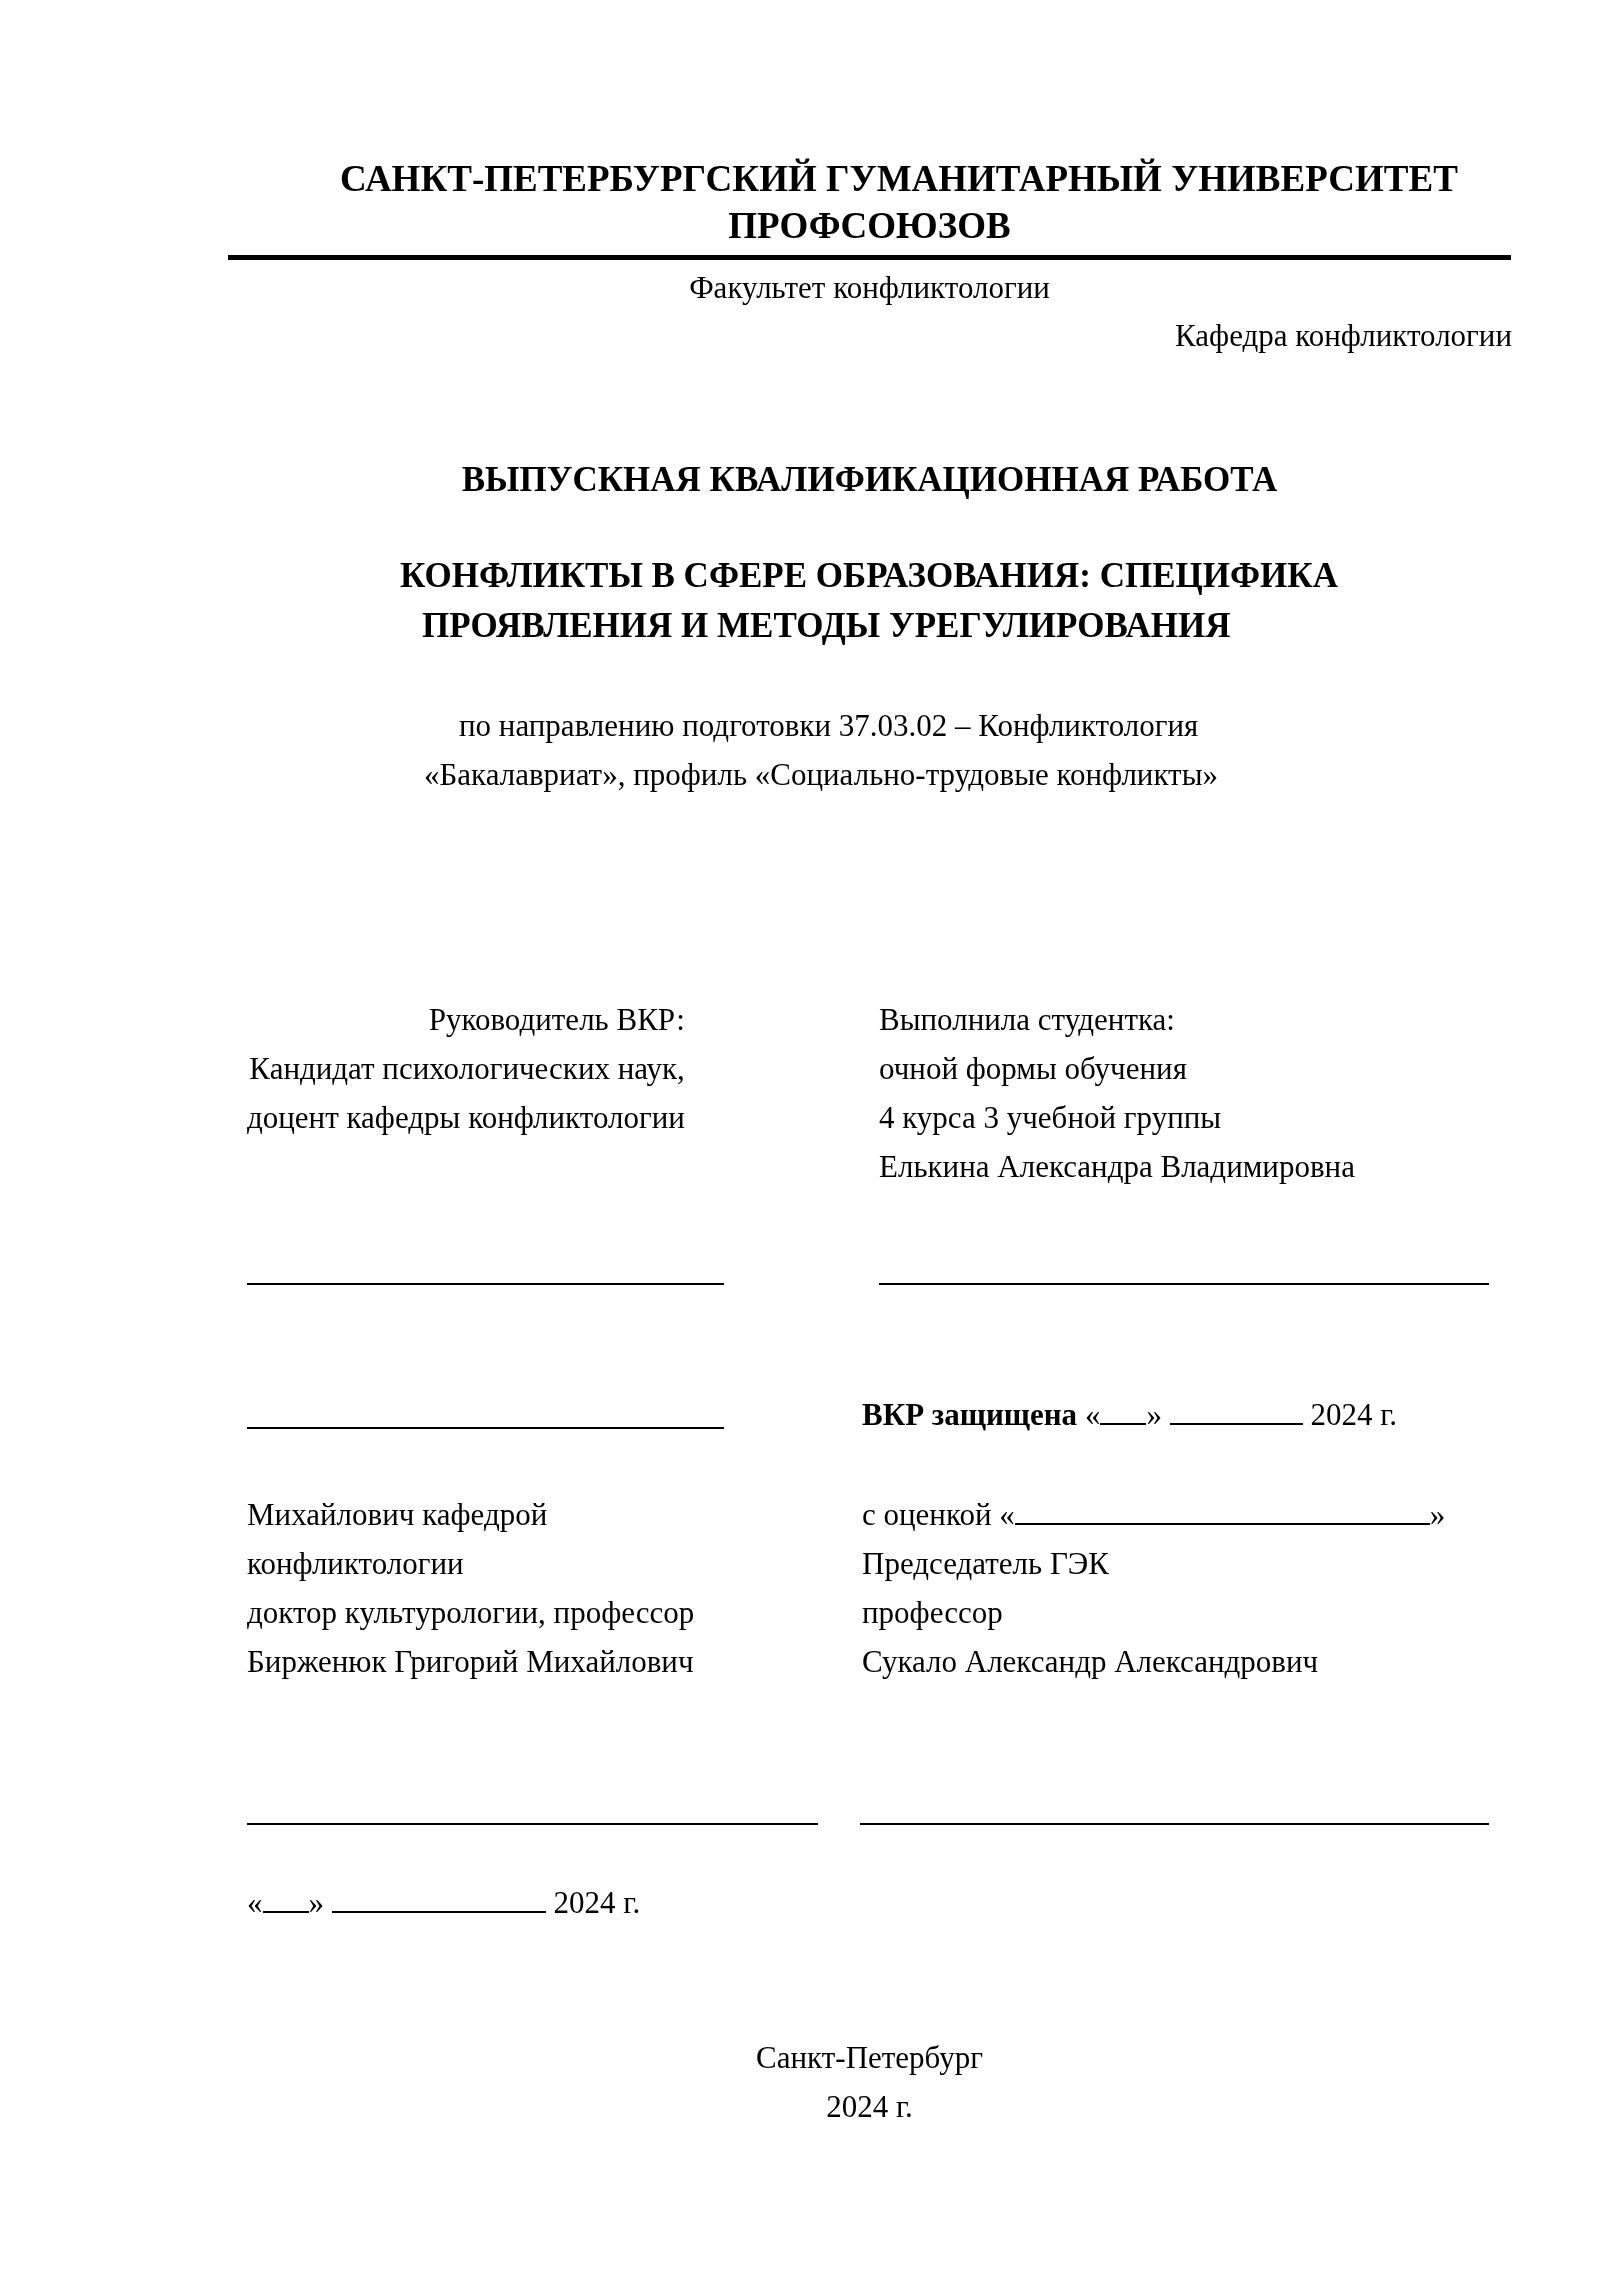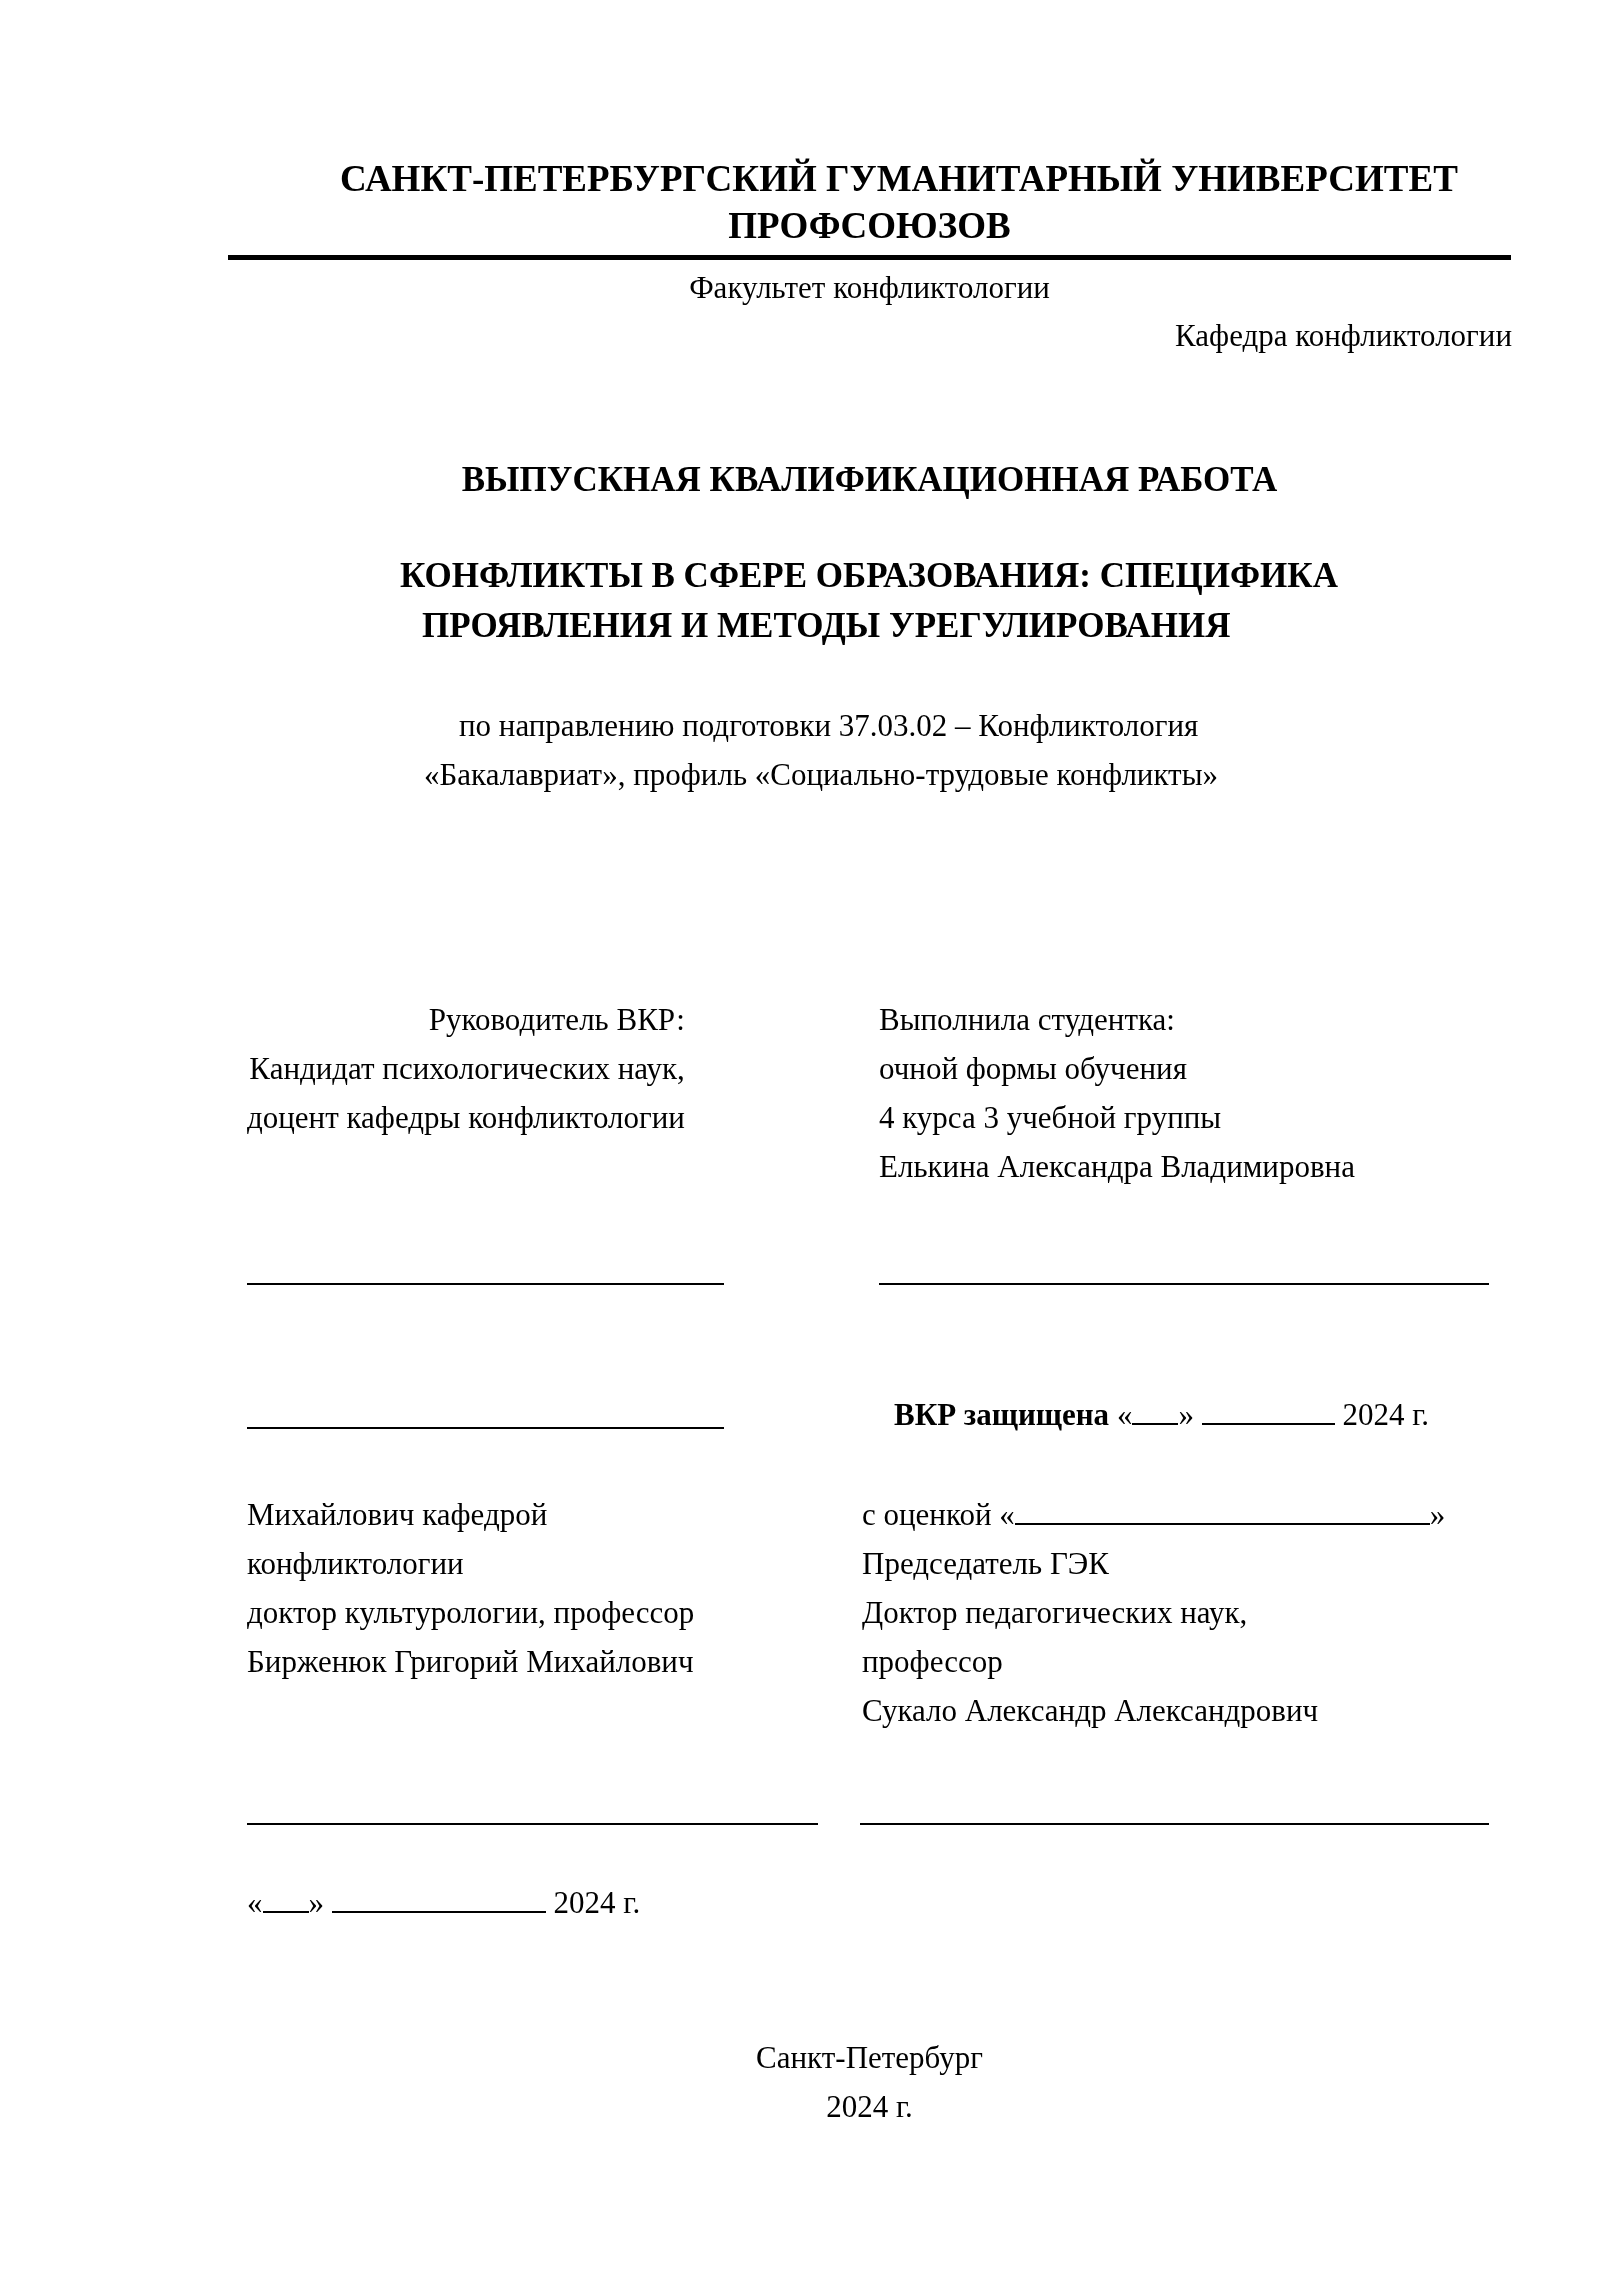--- a/index.html
+++ b/index.html
@@ -9,21 +9,21 @@
     }
     body {
       width: 1623px;
       height: 2295px;
       position: relative;
       overflow: hidden;
       font-family: "Liberation Serif", "DejaVu Serif", serif;
       color: #000000;
     }
     .abs { position: absolute; white-space: nowrap; }
-    .bold { font-weight: bold; margin-left: 32px; }
+    .bold { font-weight: bold; }
     .hdr {
       font-size: 37px;
       font-weight: bold;
       line-height: 46px;
     }
     .body-text {
       font-size: 31px;
       line-height: 49px;
     }
     .center-block {
@@ -100,21 +100,20 @@
   <div>конфликтологии</div>
   <div>доктор культурологии, профессор</div>
   <div>Бирженюк Григорий Михайлович</div>
 </div>
 
 <div class="col" style="left:862px; top:1490px;">
   <div>
     <span>с оценкой «</span><span class="underscore-slot" style="width:415px;"></span><span>»</span>
   </div>
   <div>Председатель ГЭК</div>
-  <div>Доктор педагогических наук,</div>
   <div>профессор</div>
   <div>Сукало Александр Александрович</div>
 </div>
 
 <div class="sig-line" style="left:247px; top:1823px; width:571px;"></div>
 <div class="sig-line" style="left:860px; top:1823px; width:629px;"></div>
 
 <div class="col" style="left:247px; top:1878px;">
   <div>
     <span>«</span><span class="underscore-slot" style="width:46px;"></span><span>»</span>

